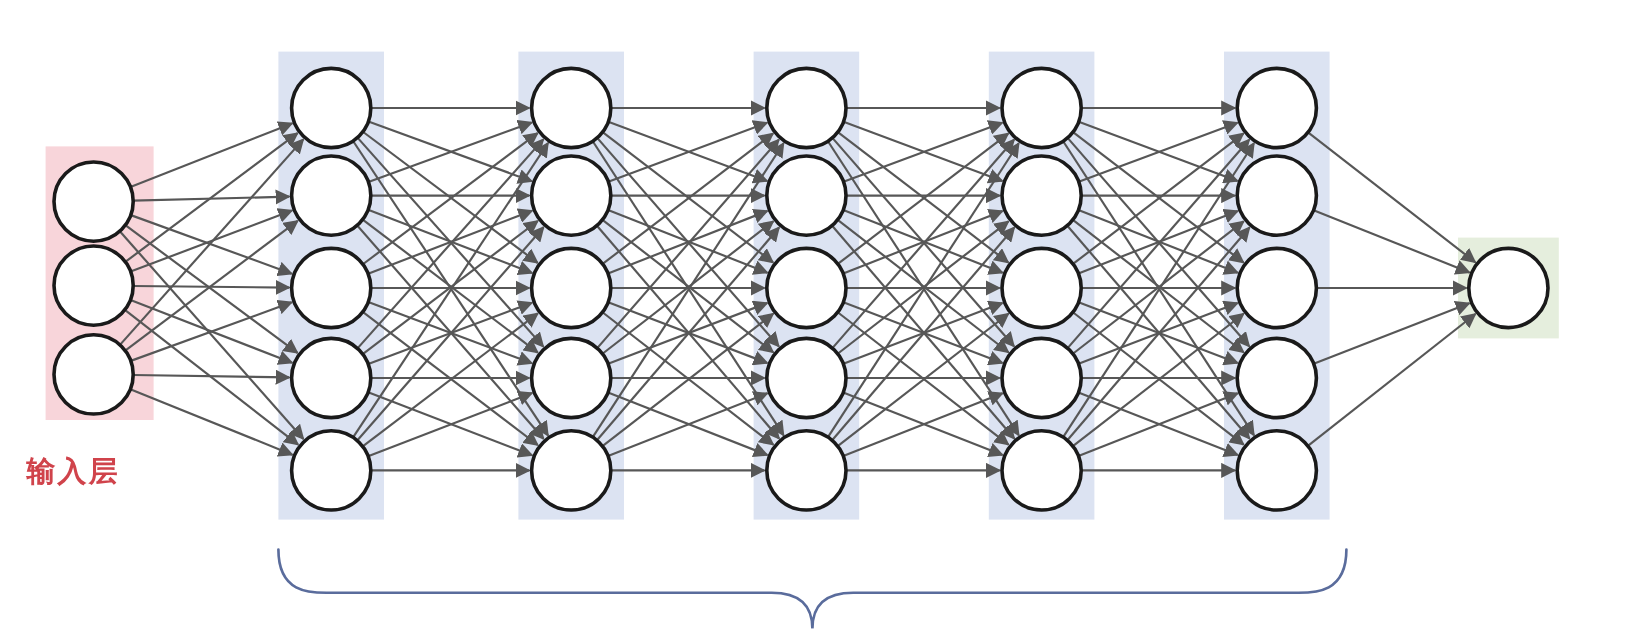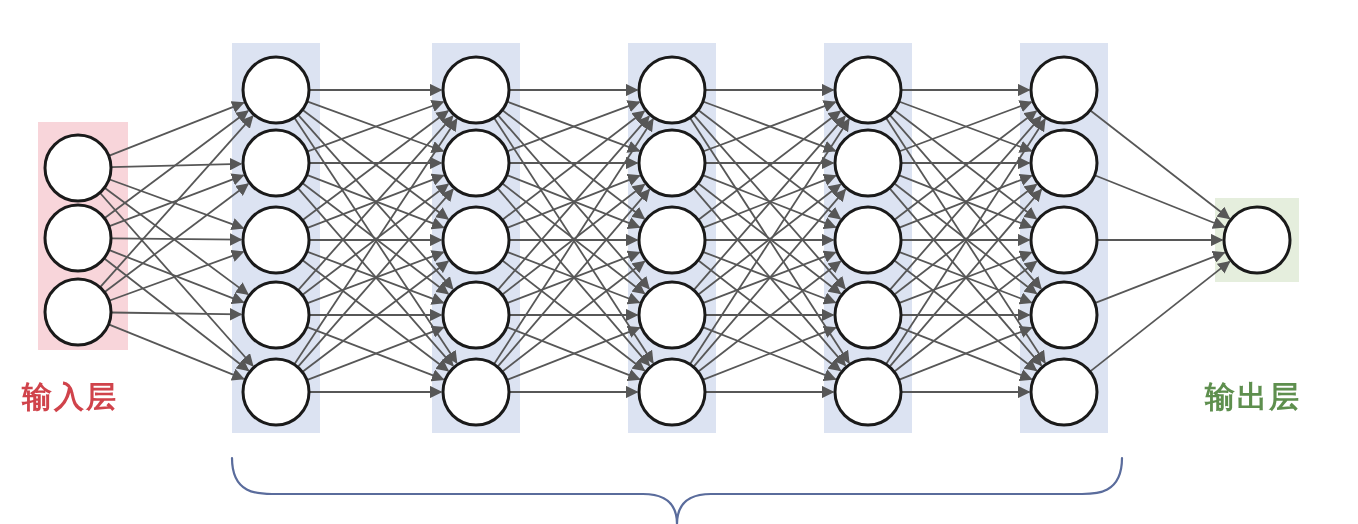--- a/index.html
+++ b/index.html
@@ -20,21 +20,21 @@
   #net-svg {
     position: absolute;
     left: 0;
     top: 0;
     width: 1358px;
     height: 524px;
     display: block;
   }
   .layer-label {
     position: absolute;
-    font-size: 30px;
+    font-size: 24px;
     font-weight: 700;
     letter-spacing: 2px;
     white-space: nowrap;
     line-height: 1;
   }
   #input-label {
     left: 22px;
     top: 382px;
     color: #d0434b;
   }
@@ -217,15 +217,14 @@
         <circle cx="1064" cy="392" r="33" fill="#ffffff" stroke="#1a1a1a" stroke-width="3"></circle>
         <circle cx="1257" cy="240" r="33" fill="#ffffff" stroke="#1a1a1a" stroke-width="3"></circle>
       </g>
     <g id="brace-group">
         <path d="M 232 458 C 232 494, 258 494, 272 494 L 643 494 C 663 494, 677 502, 677 524 C 677 502, 691 494, 711 494 L 1082 494 C 1096 494, 1122 494, 1122 458" fill="none" stroke="#5a6c9c" stroke-width="2.2" stroke-linecap="round"></path>
       </g>
   </svg>
 
   <div class="layer-label" id="input-label">输入层</div>
 
-  <div class="layer-label" id="output-label">输出层</div>
 
 </div>
 
 </body></html>

